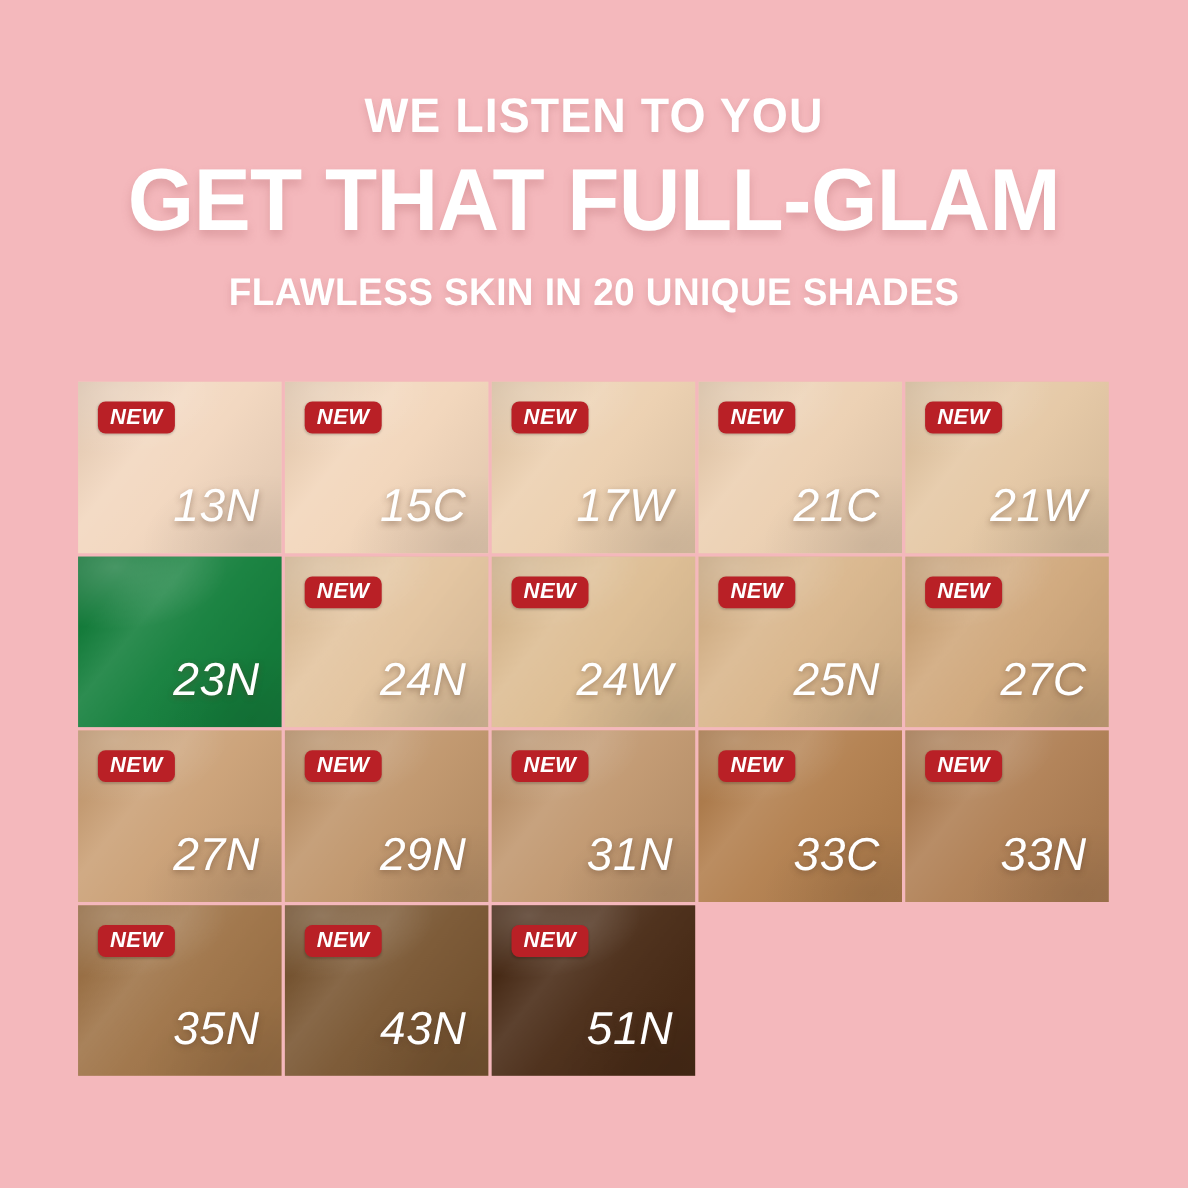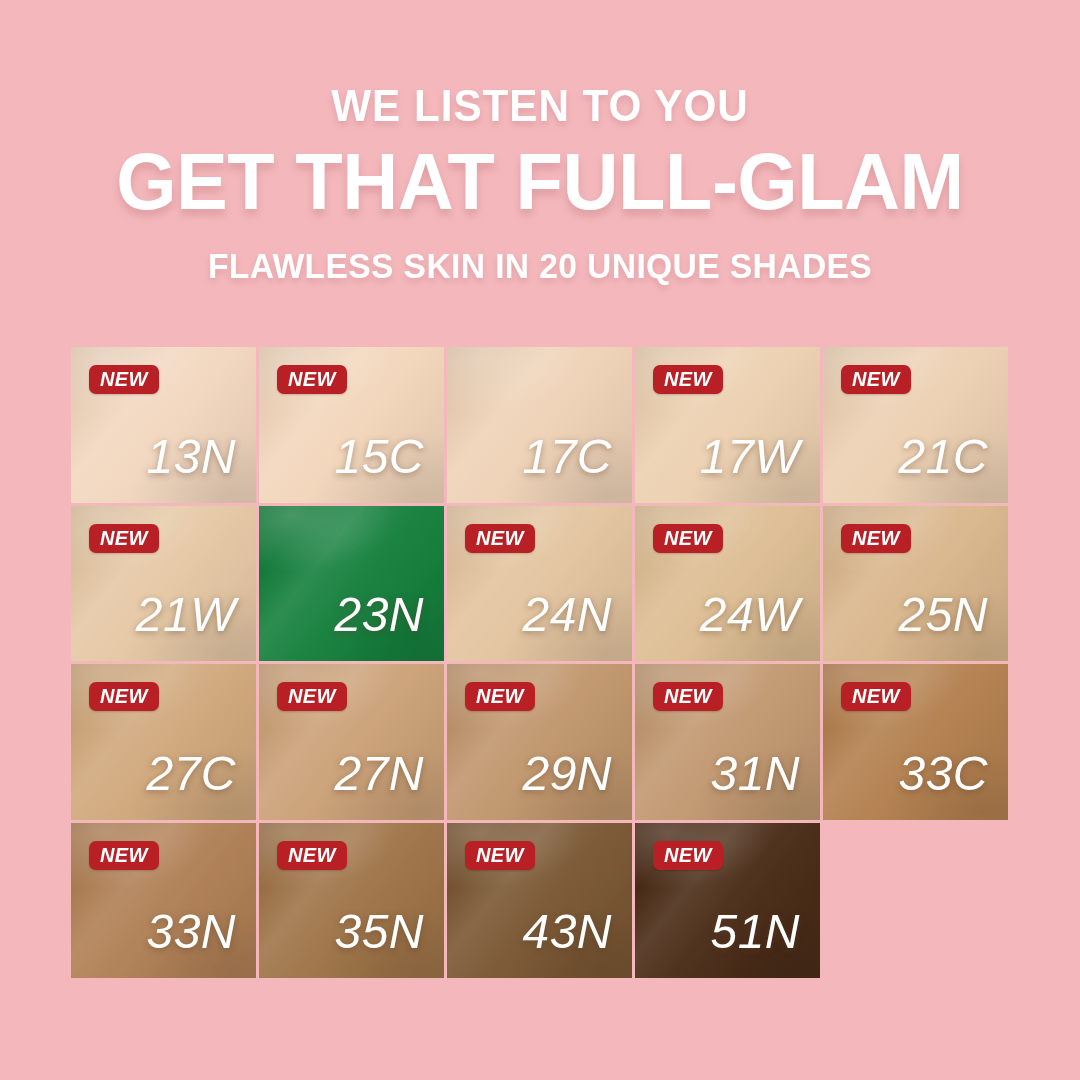--- a/index.html
+++ b/index.html
@@ -71,21 +71,21 @@
     letter-spacing:.4px;
     padding:3px 11px 4px 11px;
     border-radius:7px;
     line-height:1.12;
     box-shadow:0 1px 2px rgba(0,0,0,.18);
     z-index:3;
   }
   .shade{
     position:absolute;right:20px;bottom:22px;
     color:#ffffff;
-    font-size:48px;font-weight:400;font-style:italic;
+    font-size:42px;font-weight:400;font-style:italic;
     letter-spacing:.5px;
     line-height:1;
     text-shadow:0 2px 6px rgba(90,60,40,.45);
     z-index:2;
   }
 </style>
 </head>
 <body style="background: rgb(244, 184, 188);">
 
 <div class="page">
@@ -99,24 +99,20 @@
   <div class="grid">
       <div class="swatch" style="background: rgb(242, 215, 191);">
         <div class="tex"></div>
         <div class="badge" style="background: rgb(185, 32, 38); color: rgb(255, 255, 255);">NEW</div>
         <div class="shade">13N</div>
       </div>
       <div class="swatch" style="background: rgb(242, 214, 187);">
         <div class="tex"></div>
         <div class="badge" style="background: rgb(185, 32, 38); color: rgb(255, 255, 255);">NEW</div>
         <div class="shade">15C</div>
-      </div>
-      <div class="swatch" style="background: rgb(238, 210, 182);">
-        <div class="tex"></div>
-        <div class="shade">17C</div>
       </div>
       <div class="swatch" style="background: rgb(236, 208, 176);">
         <div class="tex"></div>
         <div class="badge" style="background: rgb(185, 32, 38); color: rgb(255, 255, 255);">NEW</div>
         <div class="shade">17W</div>
       </div>
       <div class="swatch" style="background: rgb(236, 208, 178);">
         <div class="tex"></div>
         <div class="badge" style="background: rgb(185, 32, 38); color: rgb(255, 255, 255);">NEW</div>
         <div class="shade">21C</div>

